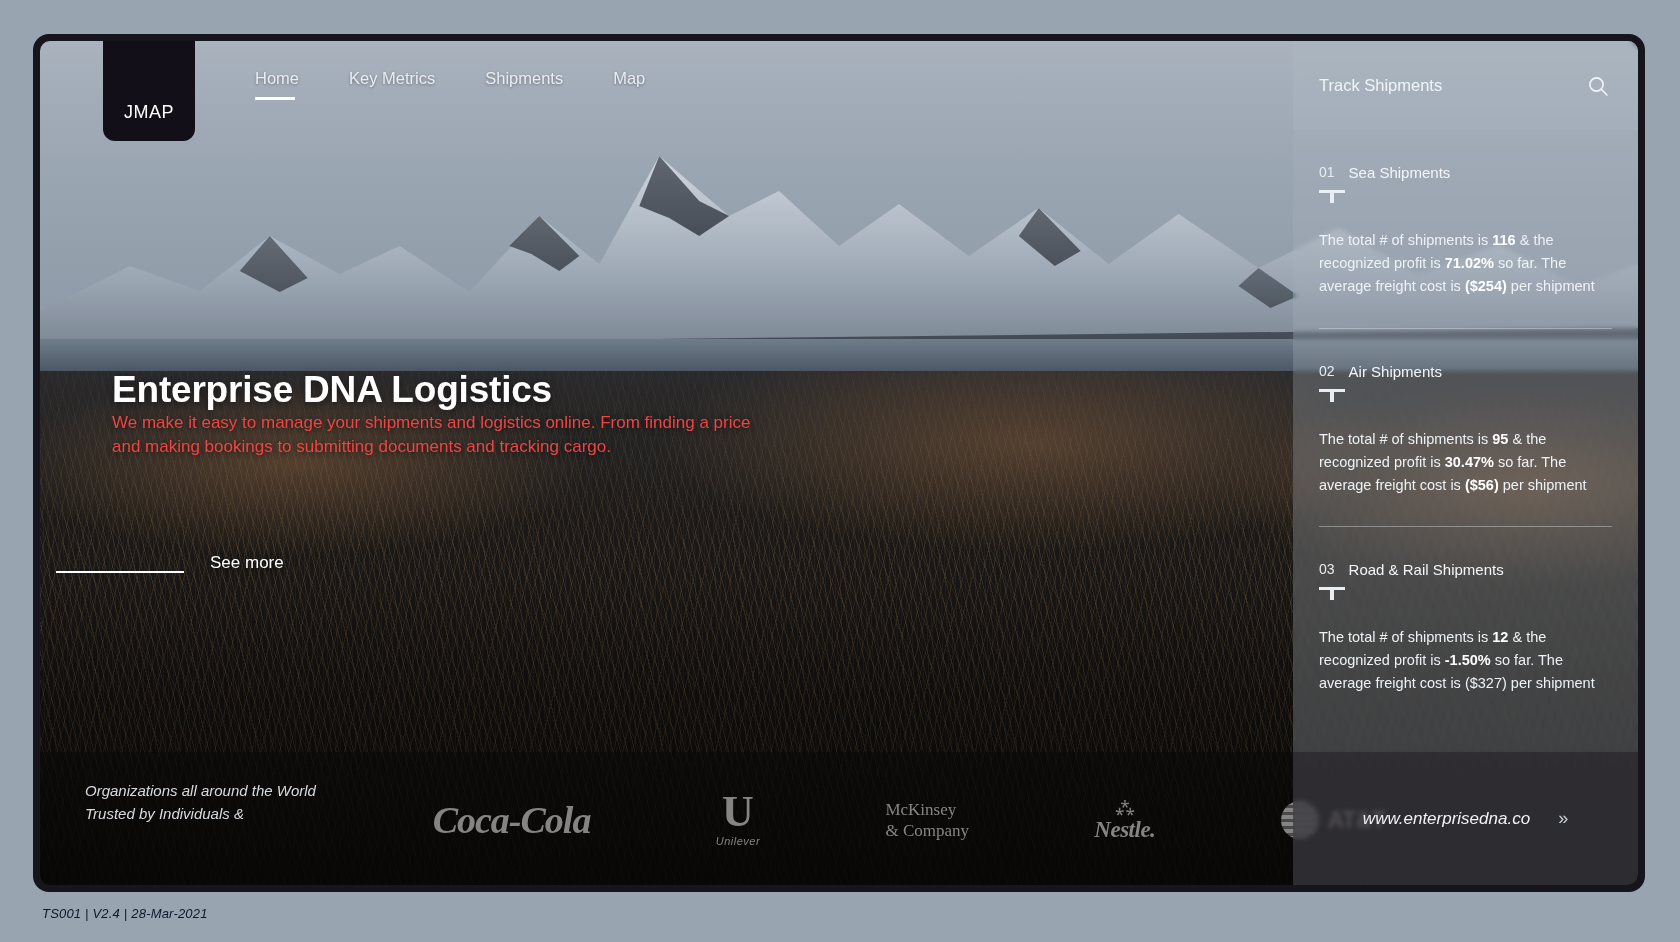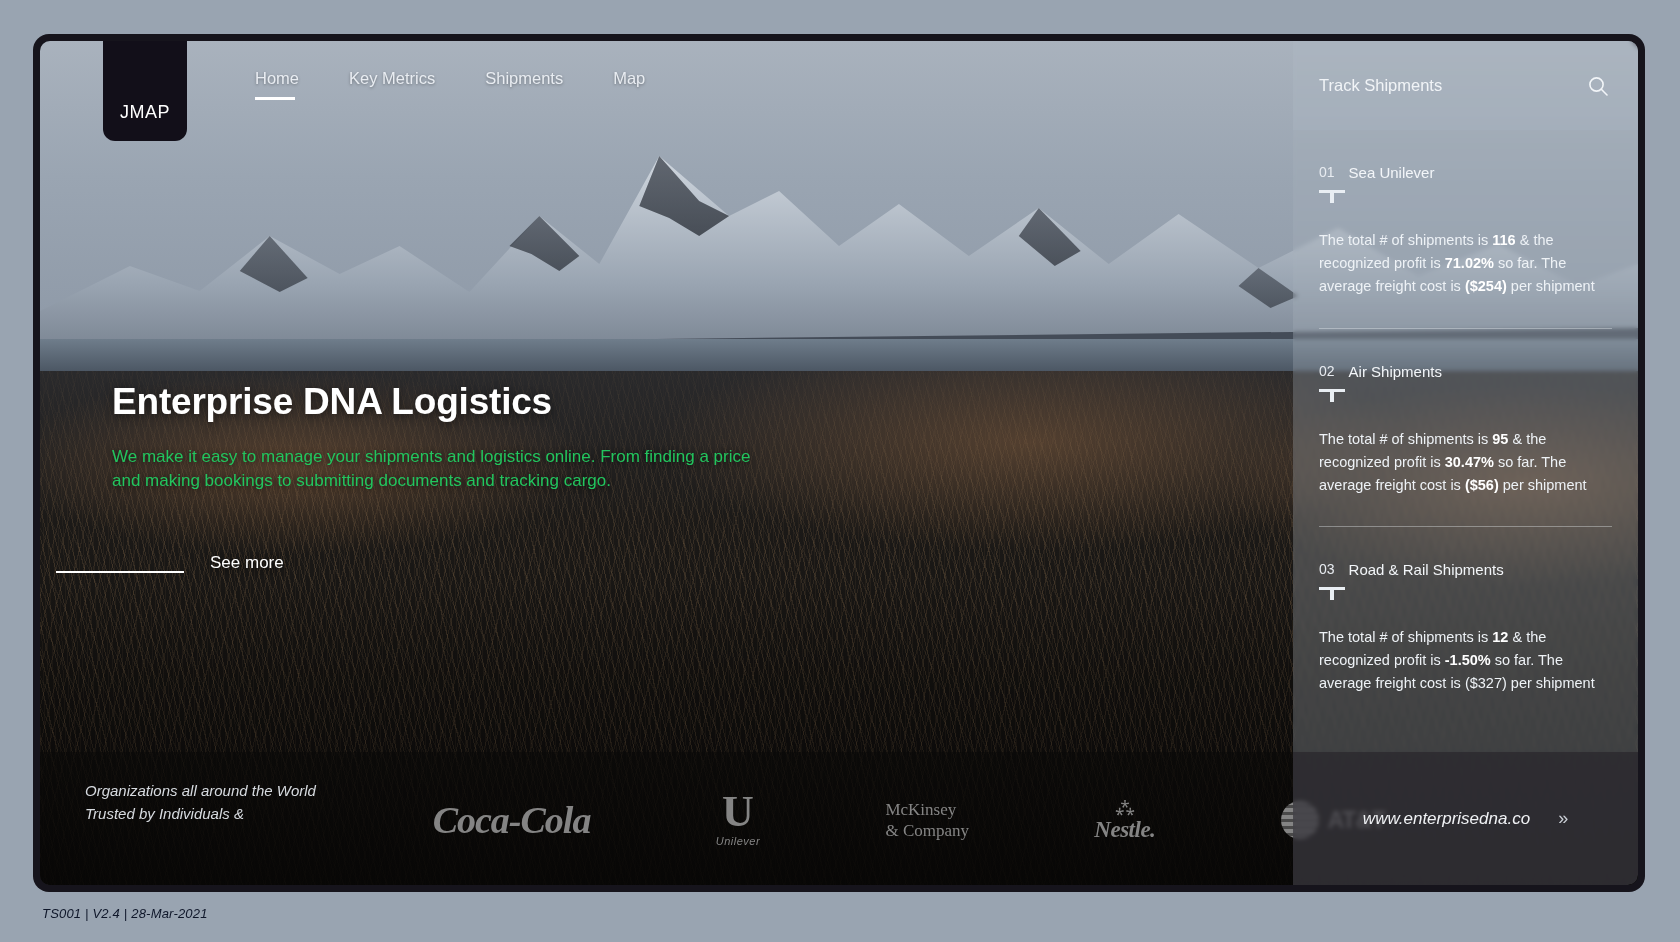--- a/index.html
+++ b/index.html
@@ -89,21 +89,21 @@
   .field-vignette {
     position: absolute; inset: 0;
     background: linear-gradient(180deg, rgba(0,0,0,0) 40%, rgba(0,0,0,.55) 100%);
   }
 
   
   .logo-tab {
     position: absolute;
     left: 63px;
     top: -6px;
-    width: 84px;
+    width: 92px;
     height: 106px;
     background: #120f19;
     border-bottom-left-radius: 12px;
     border-bottom-right-radius: 12px;
     display: flex;
     align-items: flex-end;
     justify-content: center;
     padding-bottom: 18px;
     z-index: 12;
   }
@@ -137,34 +137,33 @@
     bottom: 0;
     width: 40px;
     height: 3px;
     background: #fff;
   }
 
   
   .hero-copy {
     position: absolute;
     left: 72px;
-    top: 340px;
+    top: 328px;
     width: 700px;
     z-index: 10;
   }
   .hero-title {
     color: #ffffff;
     font-size: 37px;
     font-weight: bold;
     letter-spacing: -0.2px;
     text-shadow: 0 2px 10px rgba(0,0,0,.55);
   }
   .hero-sub {
-    margin-top: 22px;
-    color: #22c55e;
+    color: #ef4444;
     font-size: 17px;
     line-height: 1.42;
     max-width: 660px;
     text-shadow: 0 1px 6px rgba(0,0,0,.6);
   }
 
   .cta {
     position: absolute;
     left: 16px;
     top: 512px;
@@ -466,21 +465,21 @@
             <line x1="14.3" y1="14.3" x2="20" y2="20" stroke="#f2f5f8" stroke-width="1.6" stroke-linecap="round"></line>
           </svg>
         </div>
       </div>
 
       <div class="panel-body">
 
         <div class="ship">
           <div class="ship-head">
             <span class="ship-num">01</span>
-            <span class="ship-name">Sea Unilever</span>
+            <span class="ship-name">Sea Shipments</span>
           </div>
           <div class="ship-glyph">
               <i></i>
             </div>
           <p class="ship-desc">
             <span>The total # of shipments is </span><b>116</b><span> &amp; the recognized profit  is </span><b>71.02%</b><span> so far. The average freight cost is </span><b>($254)</b><span> per shipment</span>
           </p>
         </div>
 
         <div class="ship">

